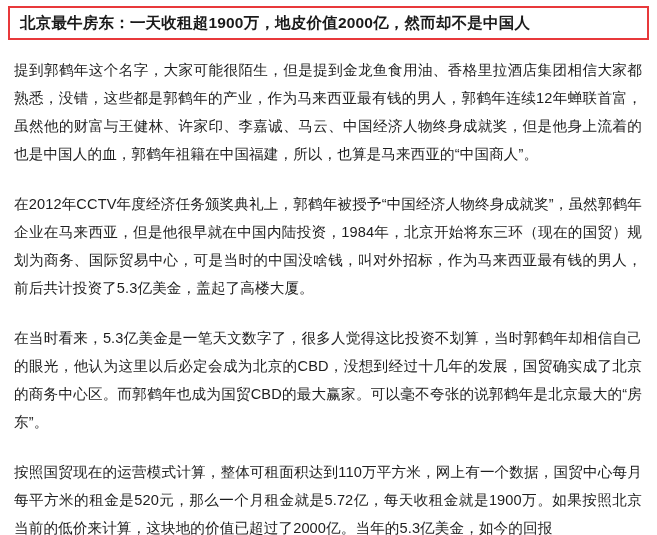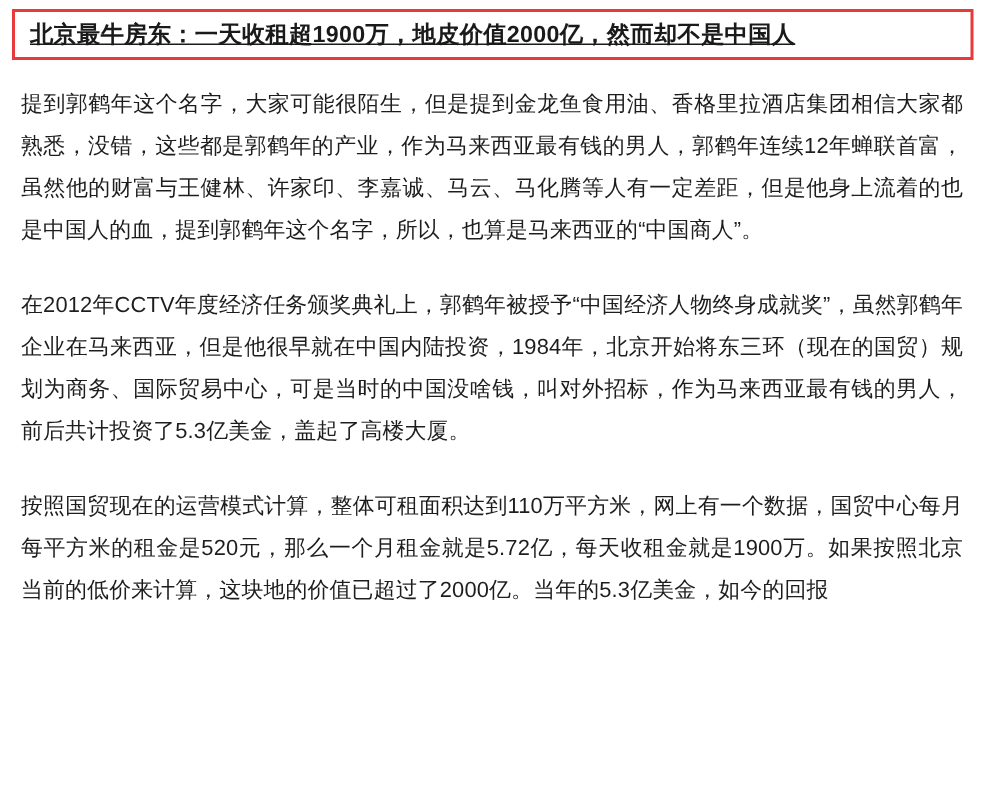--- a/index.html
+++ b/index.html
@@ -31,21 +31,20 @@
     display: flex;
     align-items: center;
     padding-left: 10px;
   }
   .title-text {
     font-size: 15.5px;
     font-weight: bold;
     color: #1a1a1a;
     letter-spacing: 0.2px;
     white-space: nowrap;
-    text-decoration: underline;
   }
   .body-wrap {
     position: absolute;
     left: 14px;
     top: 56px;
     width: 628px;
   }
   p.para {
     margin: 0 0 22px 0;
     font-size: 14.6px;
@@ -62,18 +61,19 @@
 </head>
 <body>
 
 <div class="page">
 
   <div class="title-box">
     <div class="title-text">北京最牛房东：一天收租超1900万，地皮价值2000亿，然而却不是中国人</div>
   </div>
 
   <div class="body-wrap">
-    <p class="para">提到郭鹤年这个名字，大家可能很陌生，但是提到金龙鱼食用油、香格里拉酒店集团相信大家都熟悉，没错，这些都是郭鹤年的产业，作为马来西亚最有钱的男人，郭鹤年连续12年蝉联首富，虽然他的财富与王健林、许家印、李嘉诚、马云、马化腾等人有一定差距，但是他身上流着的也是中国人的血，提到郭鹤年这个名字，所以，也算是马来西亚的“中国商人”。</p>
+    <p class="para">提到郭鹤年这个名字，大家可能很陌生，但是提到金龙鱼食用油、香格里拉酒店集团相信大家都熟悉，没错，这些都是郭鹤年的产业，作为马来西亚最有钱的男人，郭鹤年连续12年蝉联首富，虽然他的财富与王健林、许家印、李嘉诚、马云、中国经济人物终身成就奖，但是他身上流着的也是中国人的血，郭鹤年祖籍在中国福建，所以，也算是马来西亚的“中国商人”。</p>
     <p class="para">在2012年CCTV年度经济任务颁奖典礼上，郭鹤年被授予“中国经济人物终身成就奖”，虽然郭鹤年企业在马来西亚，但是他很早就在中国内陆投资，1984年，北京开始将东三环（现在的国贸）规划为商务、国际贸易中心，可是当时的中国没啥钱，叫对外招标，作为马来西亚最有钱的男人，前后共计投资了5.3亿美金，盖起了高楼大厦。</p>
+    <p class="para">在当时看来，5.3亿美金是一笔天文数字了，很多人觉得这比投资不划算，当时郭鹤年却相信自己的眼光，他认为这里以后必定会成为北京的CBD，没想到经过十几年的发展，国贸确实成了北京的商务中心区。而郭鹤年也成为国贸CBD的最大赢家。可以毫不夸张的说郭鹤年是北京最大的“房东”。</p>
     <p class="para">按照国贸现在的运营模式计算，整体可租面积达到110万平方米，网上有一个数据，国贸中心每月每平方米的租金是520元，那么一个月租金就是5.72亿，每天收租金就是1900万。如果按照北京当前的低价来计算，这块地的价值已超过了2000亿。当年的5.3亿美金，如今的回报</p>
   </div>
 
 </div>
 
 </body></html>

